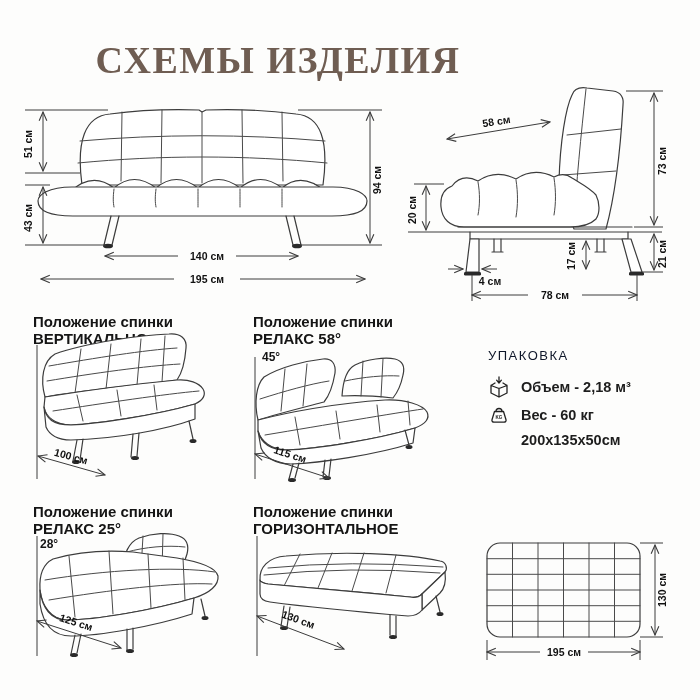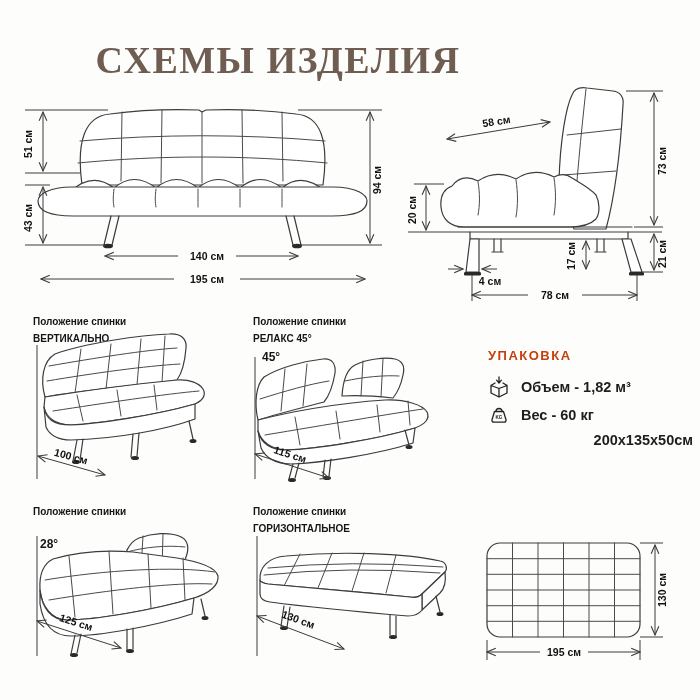--- a/index.html
+++ b/index.html
@@ -2,26 +2,26 @@
 <html lang="ru"><head>
 <meta charset="utf-8">
 <style>
   html,body{margin:0;padding:0;}
   body{width:700px;height:700px;position:relative;background:#fdfdfc;overflow:hidden;
        font-family:"Liberation Sans", sans-serif;}
   .abs{position:absolute;}
   .title{position:absolute;top:38px;left:0;width:556px;text-align:center;
          font-family:"Liberation Serif", serif;font-weight:600;font-size:38px;
          letter-spacing:1.5px;color:#6f5d52;}
-  .cap{font-size:10px;line-height:17px;font-weight:bold;color:#151515;white-space:nowrap;}
+  .cap{font-size:15px;line-height:17px;font-weight:bold;color:#151515;white-space:nowrap;}
   .angle{font-size:12px;font-weight:bold;color:#151515;}
-  .pk-head{font-size:13px;font-weight:bold;letter-spacing:1.5px;color:#c2410c;}
+  .pk-head{font-size:13px;font-weight:normal;letter-spacing:1.5px;color:#0f172a;}
   .pk-row{display:flex;align-items:center;gap:11px;margin-bottom:6px;}
   .pk-text{font-size:14.5px;font-weight:bold;color:#1d1d1d;white-space:nowrap;}
-  .pk-cont{padding-left:33px;text-align:right;}
+  .pk-cont{padding-left:33px;}
   svg{position:absolute;overflow:visible;}
   svg path, svg line, svg ellipse, svg rect{vector-effect:non-scaling-stroke;}
   .ln{stroke:#3c3c3c;stroke-width:1.2;fill:none;stroke-linecap:round;stroke-linejoin:round;}
   .lnf{stroke:#3c3c3c;stroke-width:1.2;fill:#ffffff;stroke-linejoin:round;}
   .sm{stroke:#4a4a4a;stroke-width:1;fill:none;stroke-linecap:round;}
   .dm{stroke:#3c3c3c;stroke-width:1;fill:none;}
   .ft{fill:#2a2a2a;stroke:none;}
   .dim{font-family:"Liberation Sans",sans-serif;font-size:10.5px;font-weight:bold;fill:#111;text-anchor:middle;}
   .ico{stroke:#222;stroke-width:1.3;fill:none;stroke-linecap:round;stroke-linejoin:round;}
   .ico-txt{font-size:4.6px;font-weight:bold;fill:#222;text-anchor:middle;font-family:"Liberation Sans",sans-serif;}
@@ -162,21 +162,21 @@
       <ellipse class="ft" cx="168" cy="108" rx="3.5" ry="2"></ellipse>
     </g>
     <line class="dm" x1="13" y1="123" x2="80" y2="142" marker-start="url(#arw)" marker-end="url(#arw)"></line>
     <text class="dim" x="45" y="127" transform="rotate(15 45 127)">100 см</text>
   </svg>
 </div>
 
 <div class="abs" style="left:245px;top:313px;width:215px;height:172px">
   <div class="cap abs" style="left:8px;top:0">
     <div>Положение спинки</div>
-    <div>РЕЛАКС 45°</div>
+    <div>РЕЛАКС 58°</div>
   </div>
   <div class="angle abs" style="left:17px;top:37px">45°</div>
   <svg style="left:0;top:38px" width="212" height="134" viewBox="0 0 212 134">
     <path class="dm" d="M10,6 L10,128"></path>
     <g>
       <path class="lnf" d="M97,45 C98,30 102,18 110,14 C122,8 140,6 150,8 C158,10 160,16 158,24 C156,34 152,42 148,47 C130,45 112,44 97,45 Z"></path>
       <path class="sm" d="M118,10 L116,45"></path>
         <path class="sm" d="M138,8 L136,46"></path>
       <path class="sm" d="M100,30 C118,26 140,24 154,25"></path>
       <path class="lnf" d="M13,69 C9,52 11,34 19,26 C35,16 60,10 78,8 C87,7 91,13 90,22 C88,34 84,45 79,51 C56,57 32,63 13,69 Z"></path>
@@ -205,37 +205,38 @@
 </div>
 
 <div class="abs" style="left:483px;top:340px;width:212px;height:140px">
   <div class="pk-head abs" style="left:5px;top:8px">УПАКОВКА</div>
   <div class="abs" style="left:5px;top:36px;width:205px">
     <div class="pk-row">
       <svg width="22" height="22" viewBox="0 0 22 22" style="position:static">
         <path class="ico" d="M11,1 L11,6.5 M8.6,4.2 L11,7 L13.4,4.2"></path>
         <path class="ico" d="M3,9.5 L3,17 L11,21 L19,17 L19,9.5 M3,9.5 L11,12.5 L19,9.5 M11,12.5 L11,21 M3,9.5 L7,7 M19,9.5 L15,7"></path>
       </svg>
-      <span class="pk-text">Объем - 1,82 м³</span>
+      <span class="pk-text">Объем - 2,18 м³</span>
     </div>
     <div class="pk-row">
       <svg width="22" height="22" viewBox="0 0 22 22" style="position:static">
         <path class="ico" d="M8,7.5 C8,3.5 14,3.5 14,7.5"></path>
         <path class="ico" d="M6.5,7.5 L15.5,7.5 L18,15.8 C18.4,17.2 17.4,18.2 16,18.2 L6,18.2 C4.6,18.2 3.6,17.2 4,15.8 Z"></path>
         <text class="ico-txt" x="11" y="14.6">KG</text>
       </svg>
       <span class="pk-text">Вес - 60 кг</span>
     </div>
     <div class="pk-cont pk-text">200х135х50см</div>
   </div>
 </div>
 
 <div class="abs" style="left:15px;top:500px;width:230px;height:195px">
   <div class="cap abs" style="left:18px;top:3px">
     <div>Положение спинки</div>
+    <div>РЕЛАКС 25°</div>
   </div>
   <div class="angle abs" style="left:25px;top:37px">28°</div>
   <svg style="left:0;top:30px" width="230" height="160" viewBox="0 0 230 160">
     <path class="dm" d="M22,6 L22,126"></path>
     <g>
       <path class="lnf" d="M108,41 C108,24 114,12 124,8 C138,3 154,2 164,6 C172,9 174,16 172,24 C170,32 166,38 160,42 C142,40 124,40 108,41 Z"></path>
       <path class="sm" d="M128,6 L126,40"></path>
         <path class="sm" d="M148,4 L147,41"></path>
       <path class="sm" d="M112,22 C130,17 152,15 170,17"></path>
       <path class="lnf" d="M25,60 C24,44 28,34 38,29 C62,22 92,20 118,22 L162,28 C186,32 201,38 203,46 C204,55 195,63 179,68 C139,80 80,90 52,90 C36,90 27,76 25,60 Z"></path>

